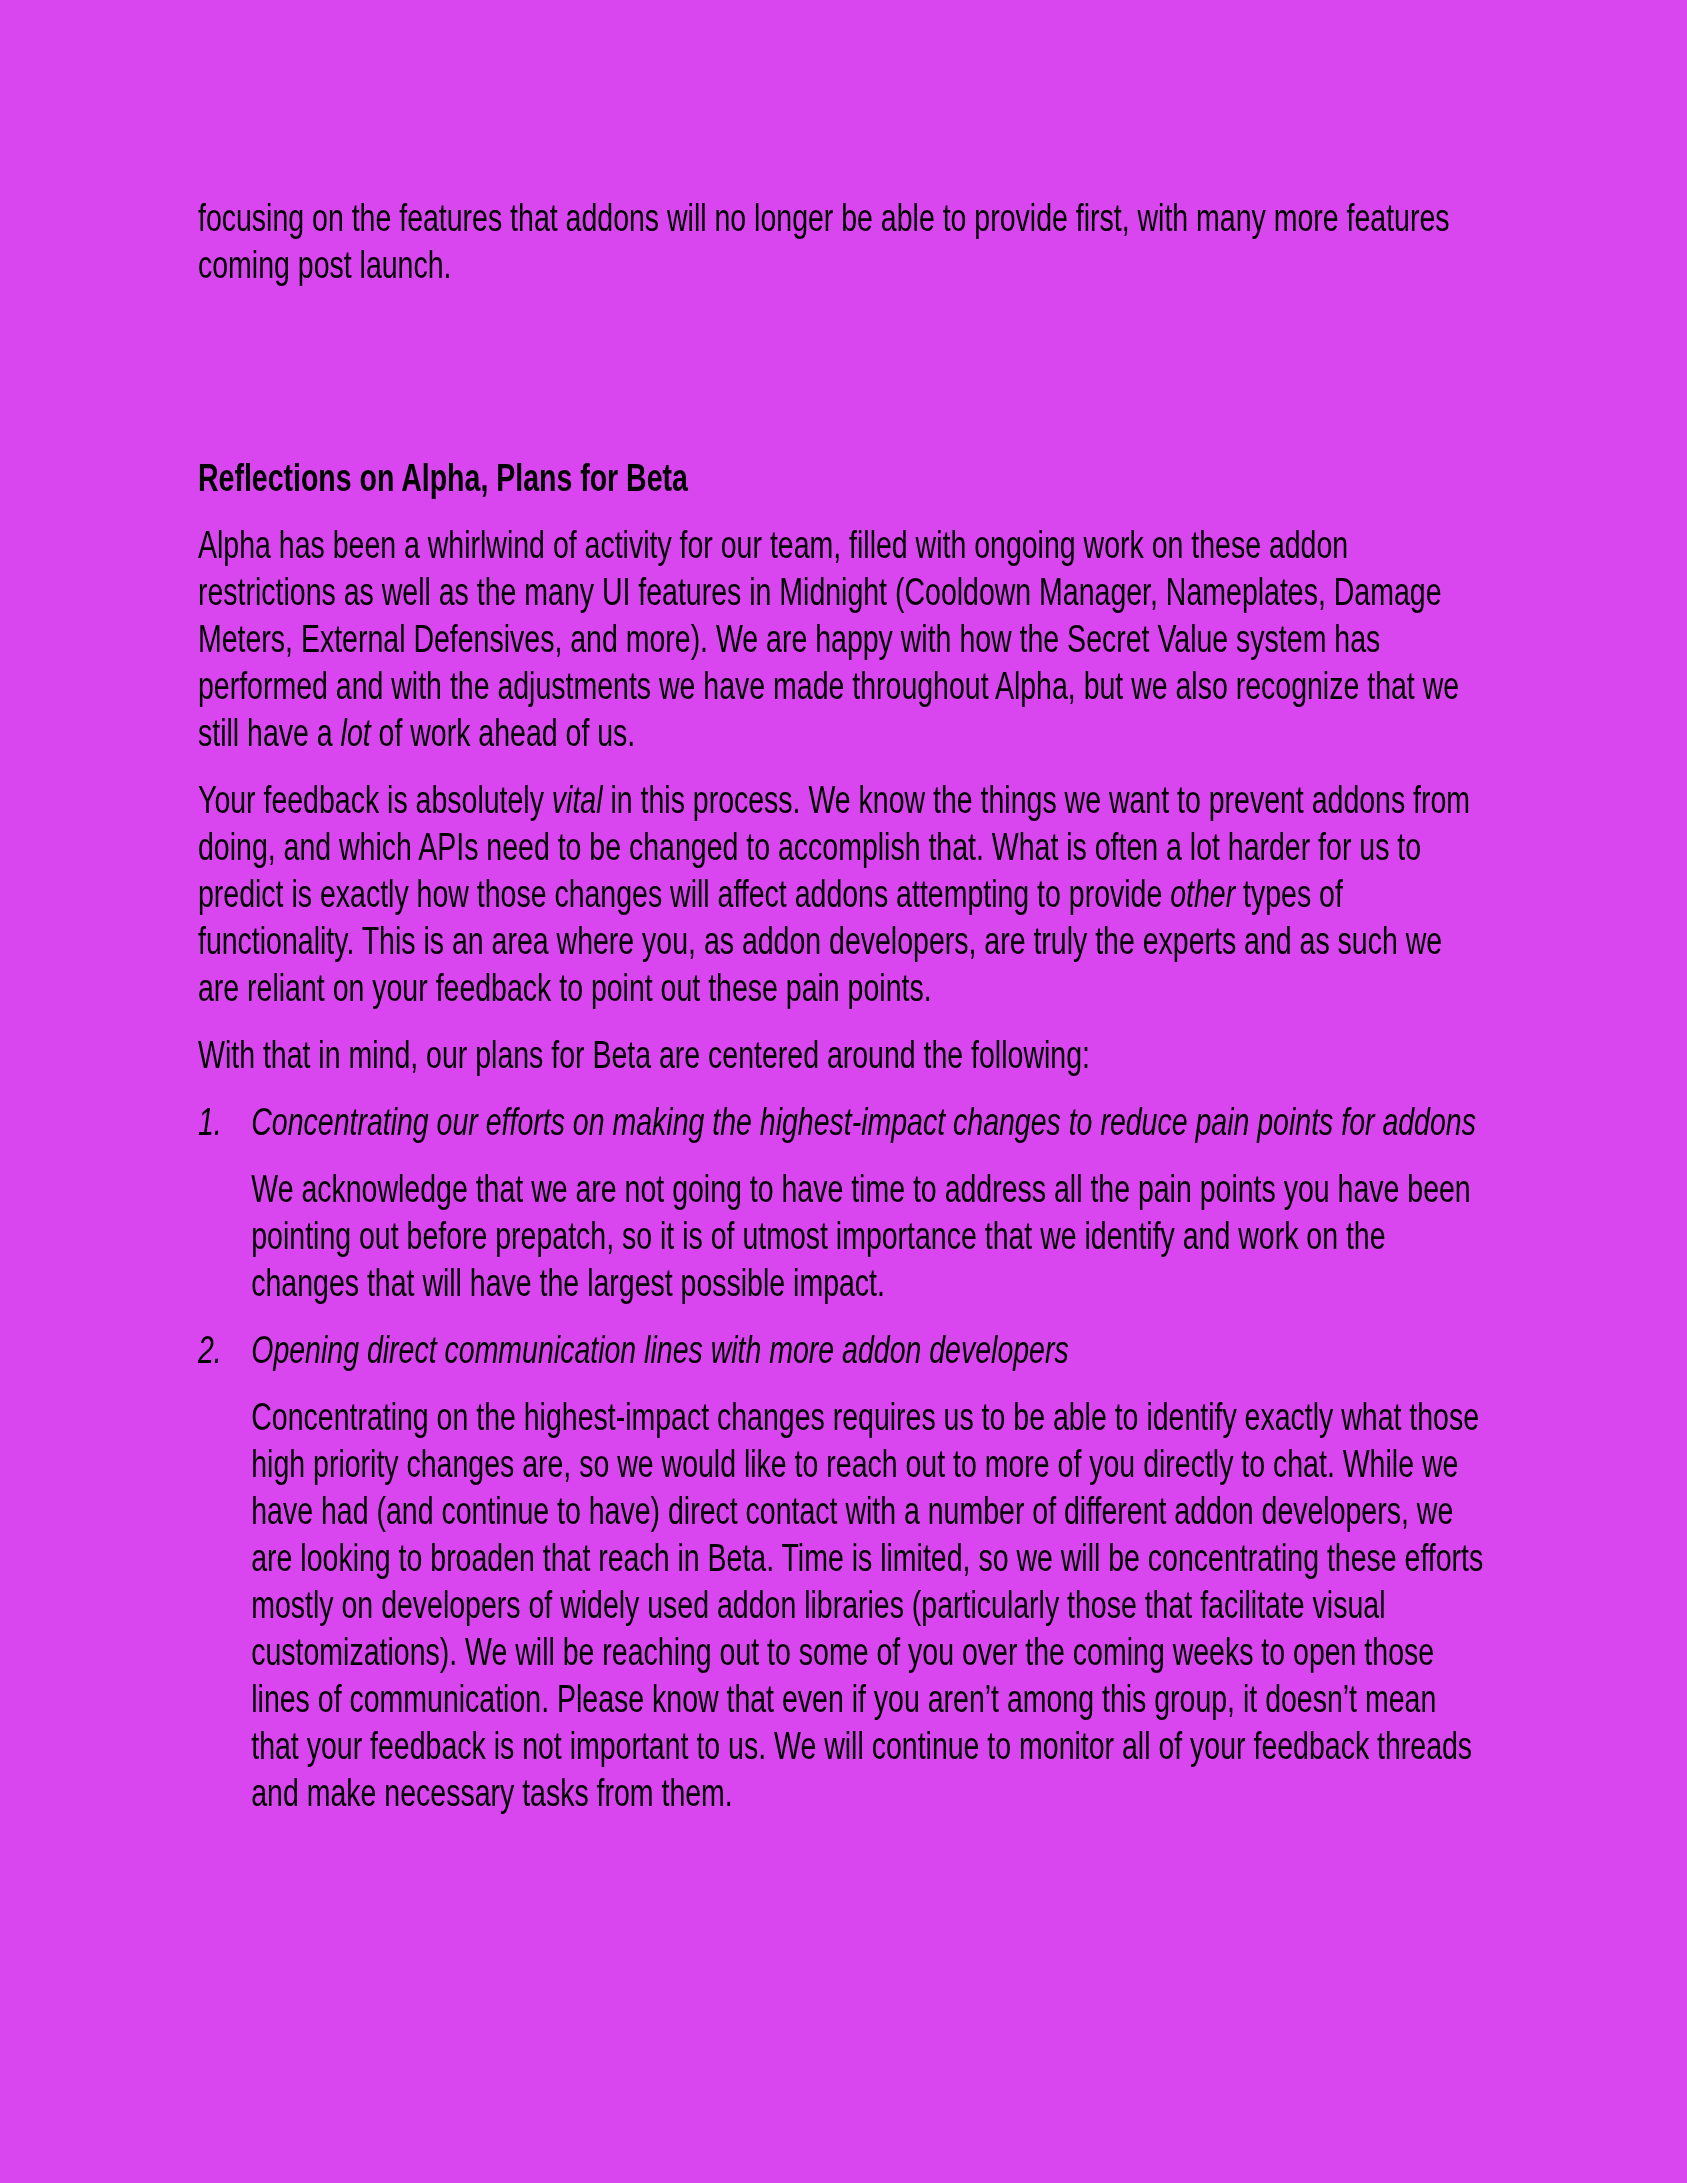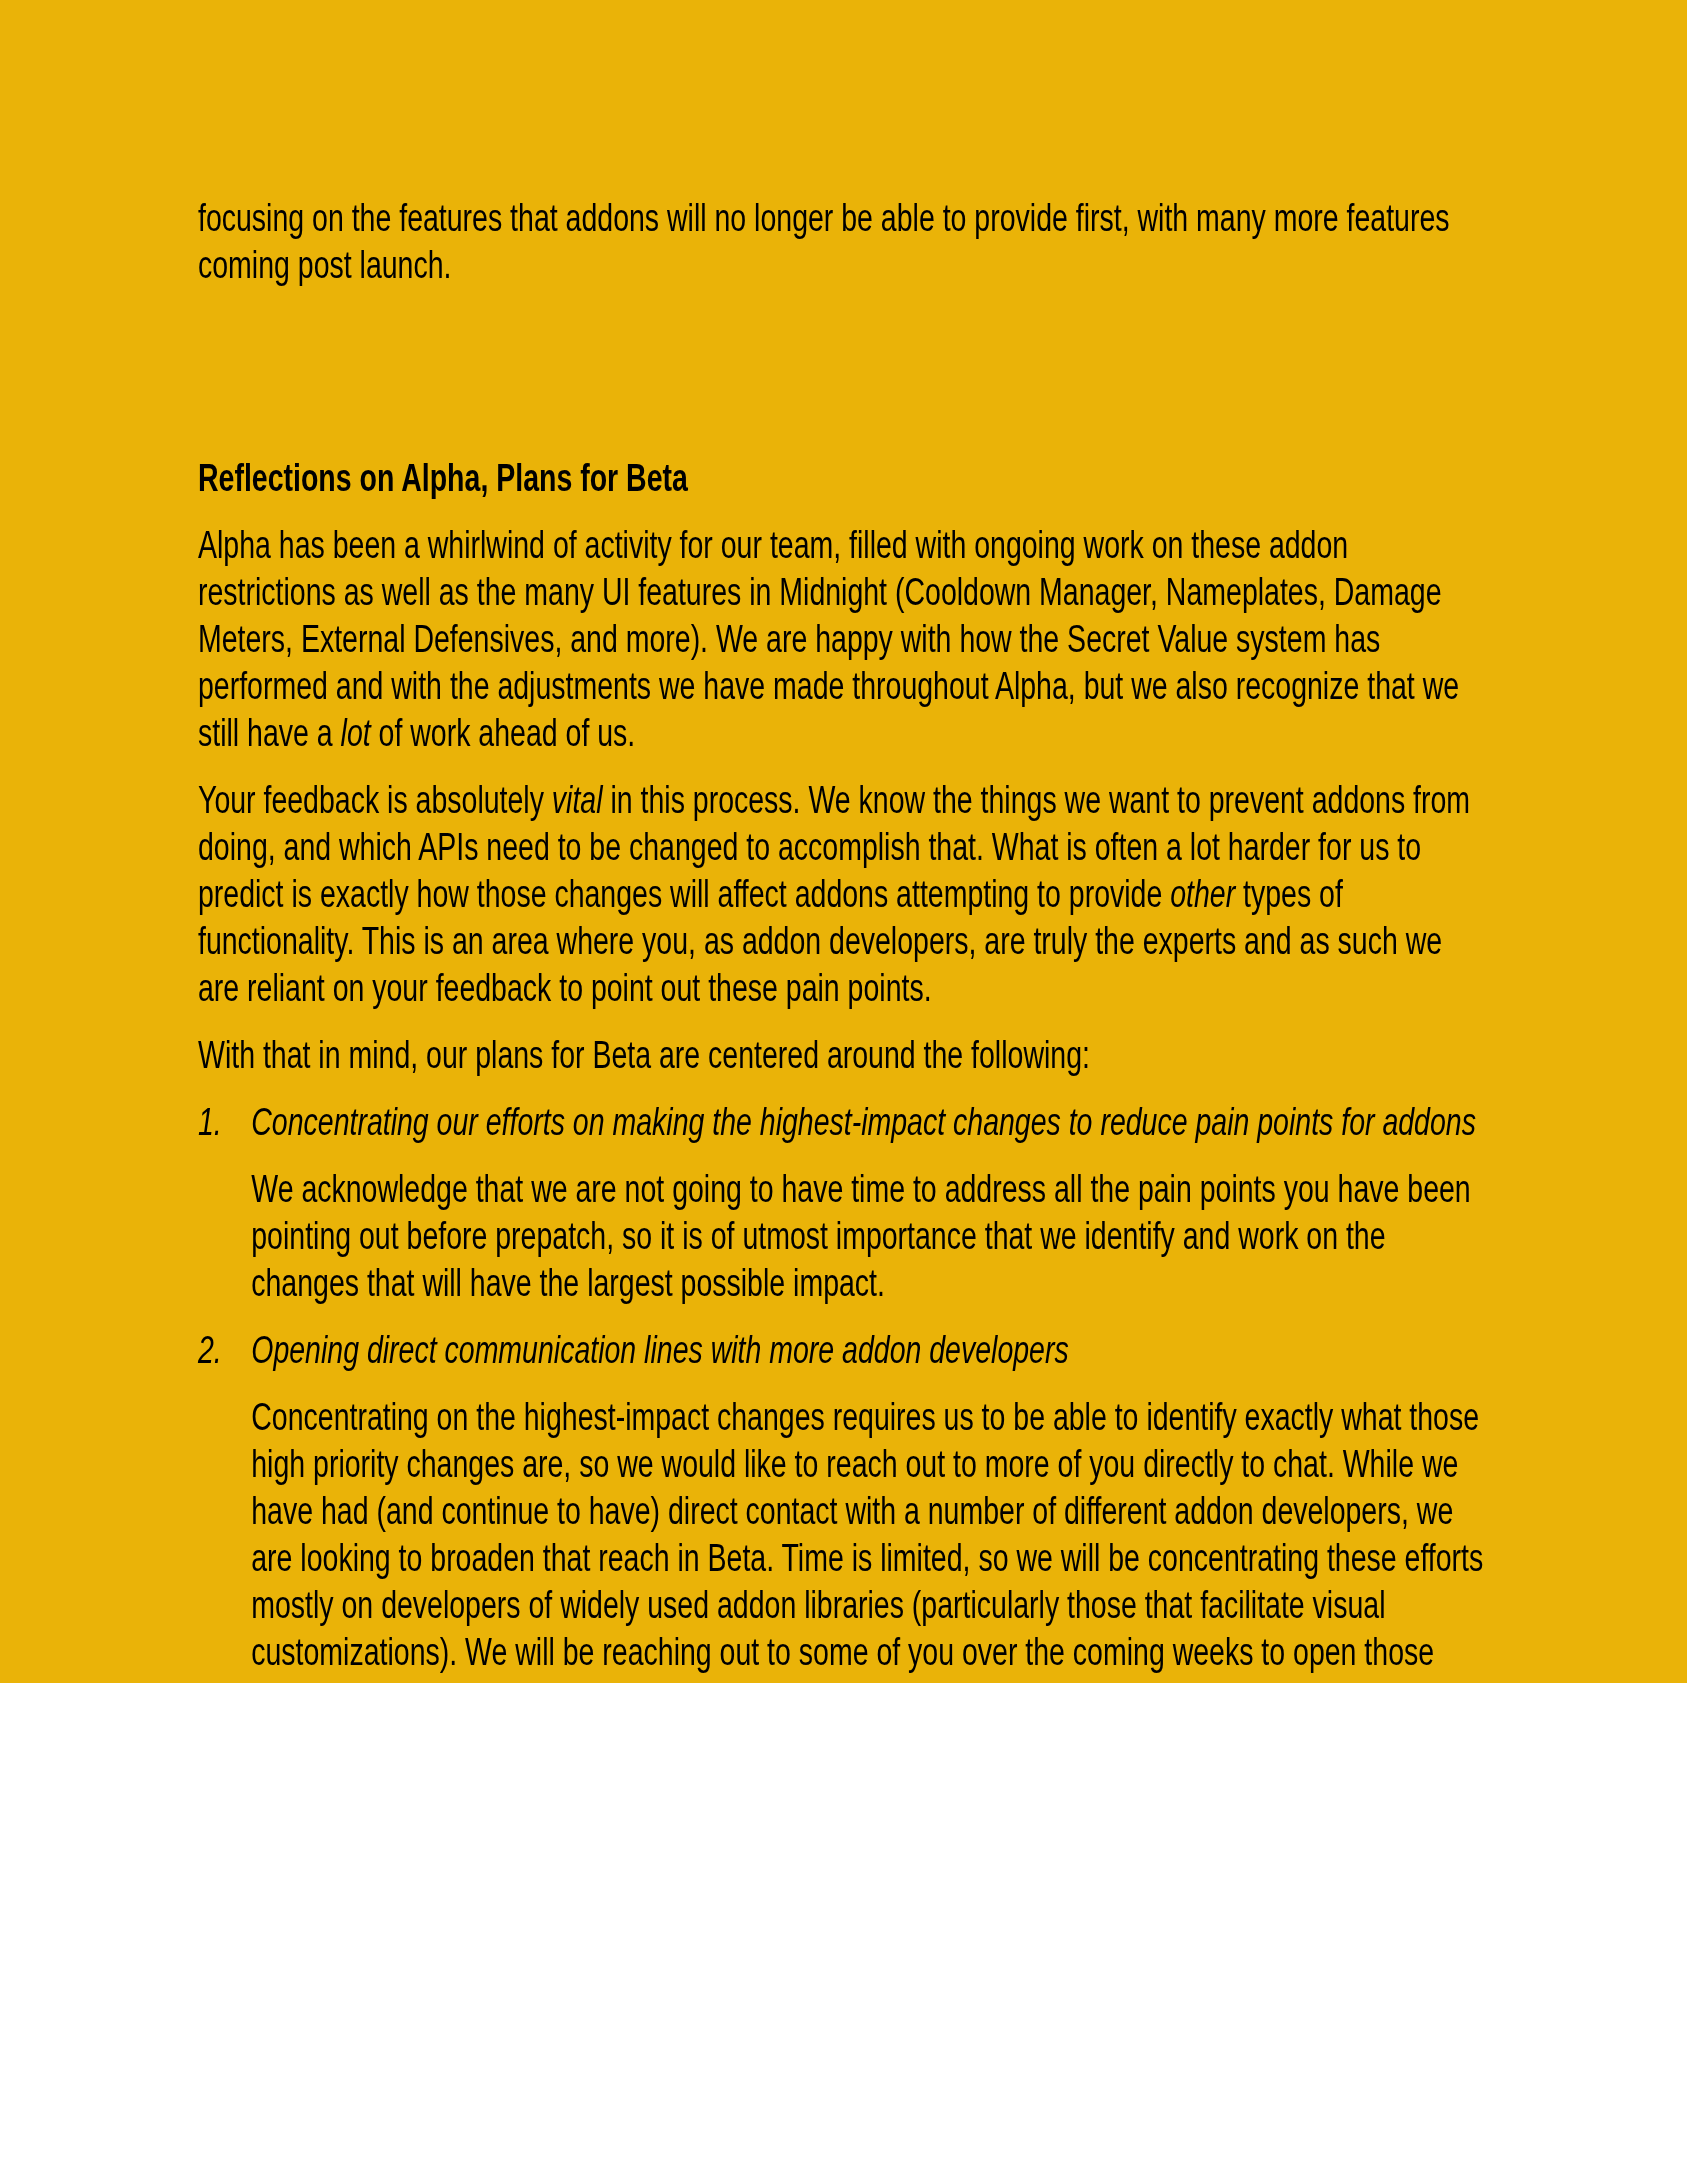--- a/index.html
+++ b/index.html
@@ -8,22 +8,22 @@
   }
   body {
     width: 1687px;
     height: 2183px;
     background: #ffffff;
     font-family: "Liberation Sans", sans-serif;
   }
   .page {
     position: relative;
     width: 1687px;
-    height: 1683px;
-    background: #eab308;
+    height: 2183px;
+    background: #d946ef;
     overflow: hidden;
   }
   
   .content {
     position: absolute;
     left: 198px;
     top: 195px;
     width: 1720px;
     transform: scaleX(0.75);
     transform-origin: 0 0;

